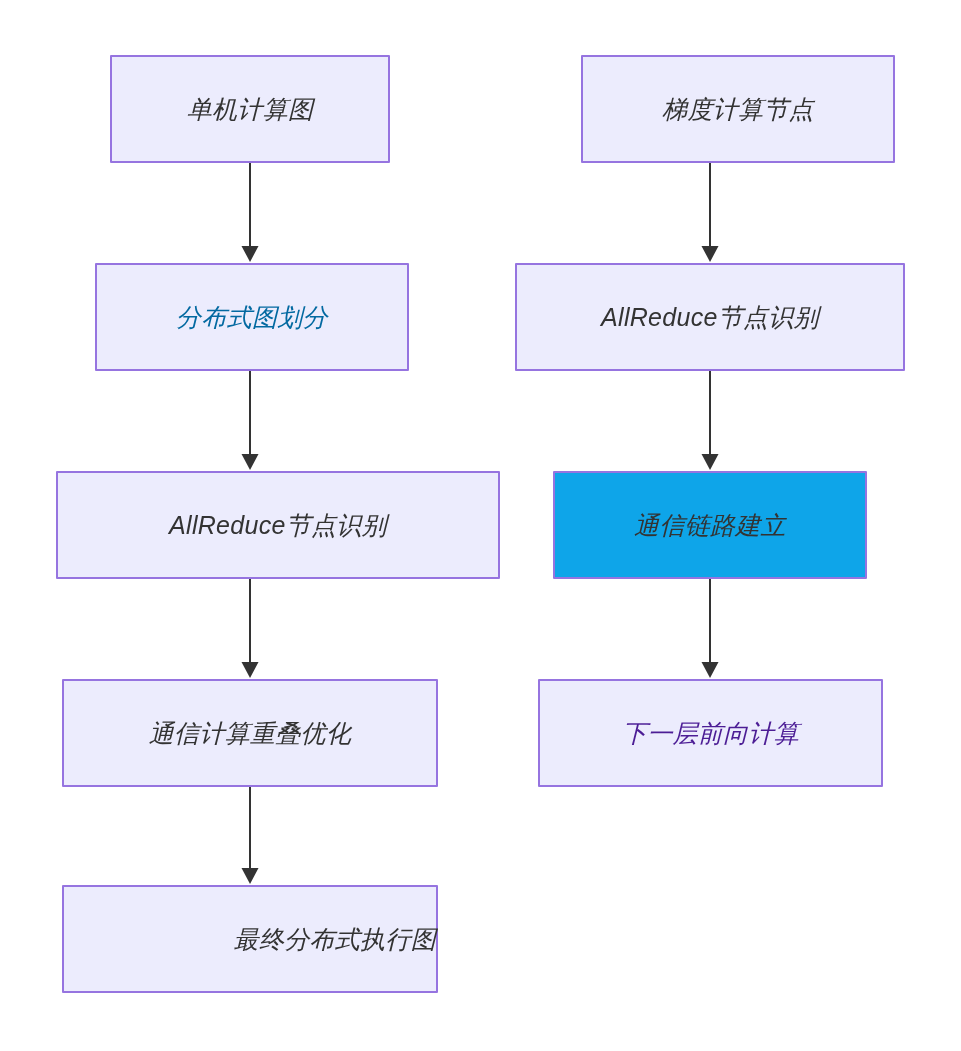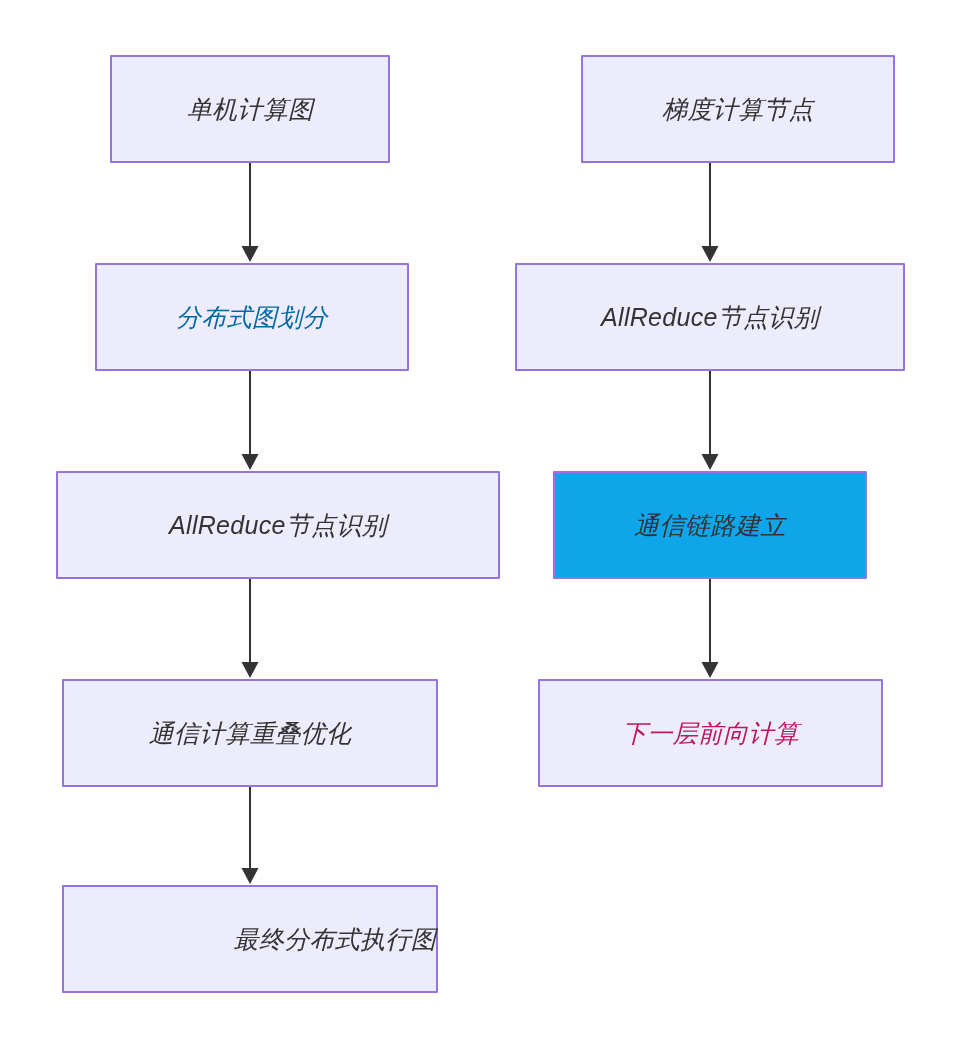--- a/index.html
+++ b/index.html
@@ -103,16 +103,16 @@
       <div class="node" style="left: 553px; top: 55px; width: 314px; height: 108px; background: rgb(236, 236, 253); border-color: rgb(150, 116, 224); margin-left: 28px;">
         <span class="node-label" style="color: rgb(51, 51, 51);">梯度计算节点</span>
       </div>
       <div class="node" style="left: 515px; top: 263px; width: 390px; height: 108px; background: rgb(236, 236, 253); border-color: rgb(150, 116, 224);">
         <span class="node-label" style="color: rgb(51, 51, 51);">AllReduce节点识别</span>
       </div>
       <div class="node" style="left: 553px; top: 471px; width: 314px; height: 108px; background: #0ea5e9; border-color: rgb(150, 116, 224);">
         <span class="node-label" style="color: rgb(51, 51, 51);">通信链路建立</span>
       </div>
       <div class="node" style="left: 538px; top: 679px; width: 345px; height: 108px; background: rgb(236, 236, 253); border-color: rgb(150, 116, 224);">
-        <span class="node-label" style="color: #be185d;">下一层前向计算</span>
+        <span class="node-label" style="color: #4c1d95;">下一层前向计算</span>
       </div>
     </div>
 </div>
 
 </body></html>

